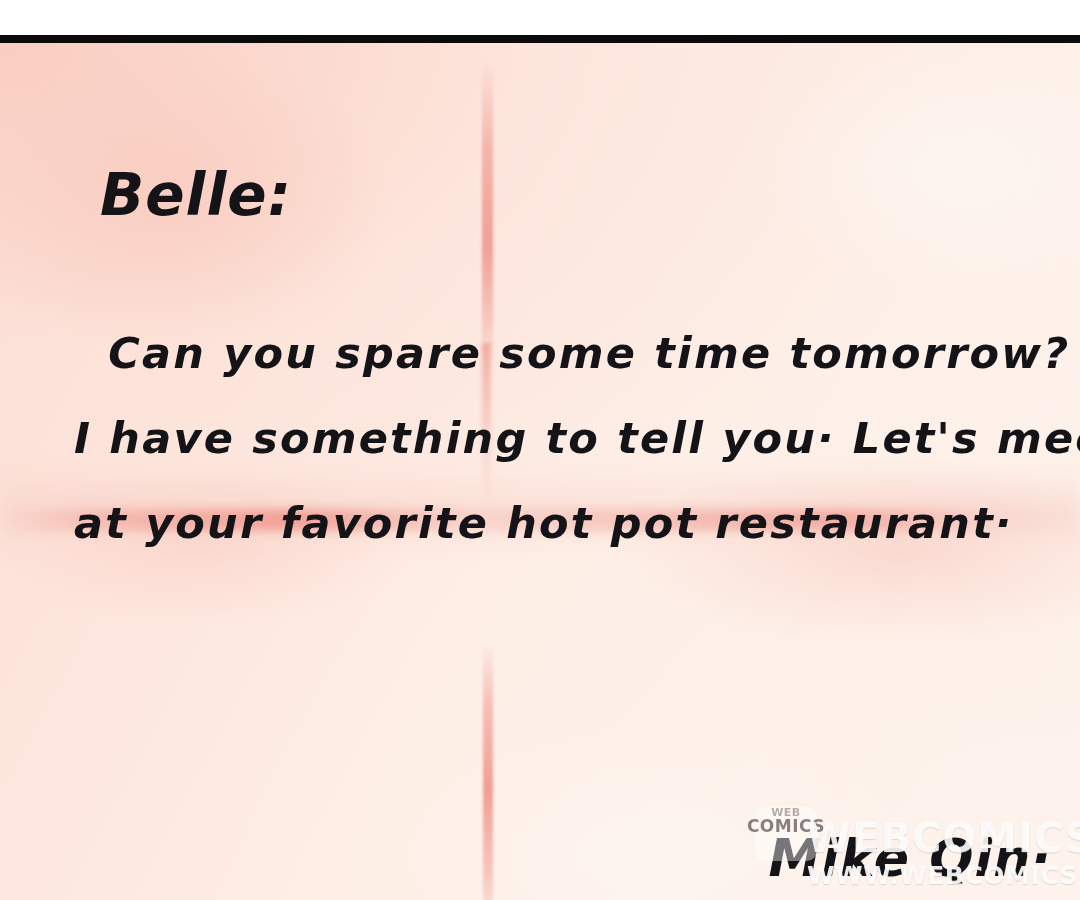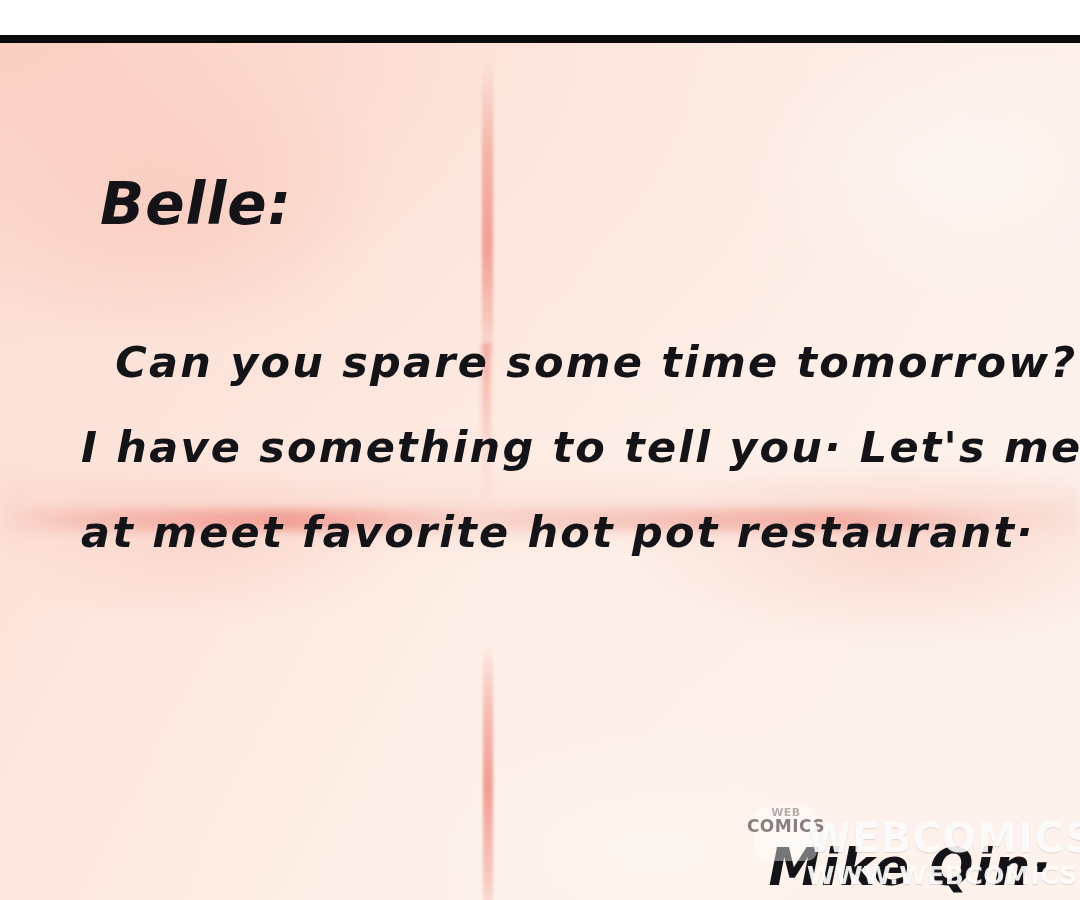--- a/index.html
+++ b/index.html
@@ -117,21 +117,21 @@
     position: absolute;
     left: 0; top: 420px;
     width: 1080px; height: 90px;
     background: linear-gradient(to bottom, rgba(247,205,196,0) 0%, rgba(245,190,180,0.28) 55%, rgba(248,214,206,0) 100%);
     filter: blur(8px);
   }
 
   
   .letter {
     position: absolute;
-    left: 0; top: 9px;
+    left: 0; top: 0;
     width: 1080px; height: 720px;
     color: #151518;
     border-radius: 21px;
   }
   .salutation {
     position: absolute;
     left: 100px;
     top: 118px;
     font-family: "DejaVu Sans", sans-serif;
     font-style: italic;
@@ -149,21 +149,20 @@
   }
   .body-line {
     font-family: "DejaVu Sans", sans-serif;
     font-style: italic;
     font-weight: 700;
     font-size: 43px;
     line-height: 85px;
     letter-spacing: 2.2px;
     color: #141418;
     white-space: pre;
-    margin-left: 7px;
   }
   .signature {
     position: absolute;
     right: 28px;
     top: 785px;
     font-family: "DejaVu Sans", sans-serif;
     font-style: italic;
     font-weight: 700;
     font-size: 52px;
     letter-spacing: 1px;
@@ -255,21 +254,21 @@
     <div class="crease-v-mid"></div>
     <div class="crease-v-bottom"></div>
 
     <div class="letter">
 
       <div class="salutation">Belle:</div>
 
       <div class="body-lines">
         <div class="body-line">  Can you spare some time tomorrow?</div>
         <div class="body-line">I have something to tell you· Let's meet</div>
-        <div class="body-line">at meet favorite hot pot restaurant·</div>
+        <div class="body-line">at your favorite hot pot restaurant·</div>
       </div>
 
       <div class="signature">Mike Qin·</div>
     </div>
 
     <div class="watermark">
       <div class="wm-logo">
         <span class="wm-logo-top">WEB</span>
         <span class="wm-logo-bottom">COMICS</span>
       </div>

